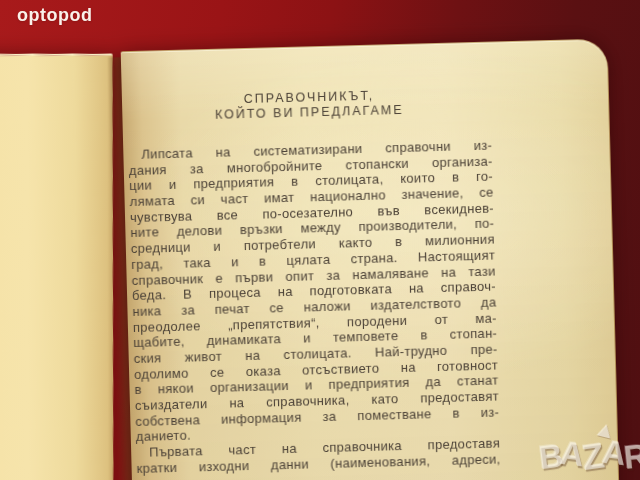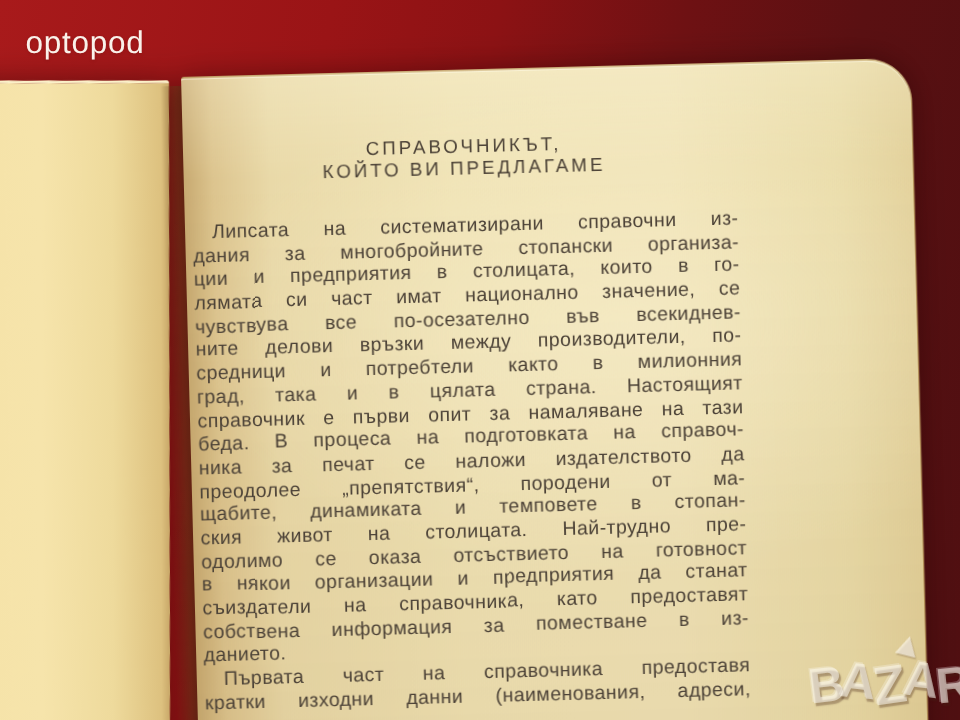--- a/index.html
+++ b/index.html
@@ -47,22 +47,22 @@
   }
   .body-text{font-size:13px;line-height:15.7px;letter-spacing:.3px;}
   .ln{
     height:15.7px;overflow:visible;white-space:nowrap;
     text-align:justify;text-align-last:justify;
   }
   .ln.short{text-align-last:left;}
   .ln.ind{text-indent:13px;}
   
   .wm-optopod{
-    position:absolute;left:17px;top:17px;
-    font-size:21px;font-weight:normal;letter-spacing:.5px;
+    position:absolute;left:17px;top:5px;
+    font-size:18px;font-weight:bold;letter-spacing:.5px;
     color:rgba(255,253,246,.95);
     text-shadow:0 1px 2px rgba(90,20,15,.25);
   }
   .wm-bazar{
     position:absolute;right:-6px;bottom:2px;height:46px;
     font-size:33px;font-weight:bold;line-height:46px;
     color:rgba(252,248,238,.55);
     text-shadow:1px 2px 1px rgba(70,35,20,.35), -1px -1px 0 rgba(255,255,255,.25);
     letter-spacing:-2px;
   }

